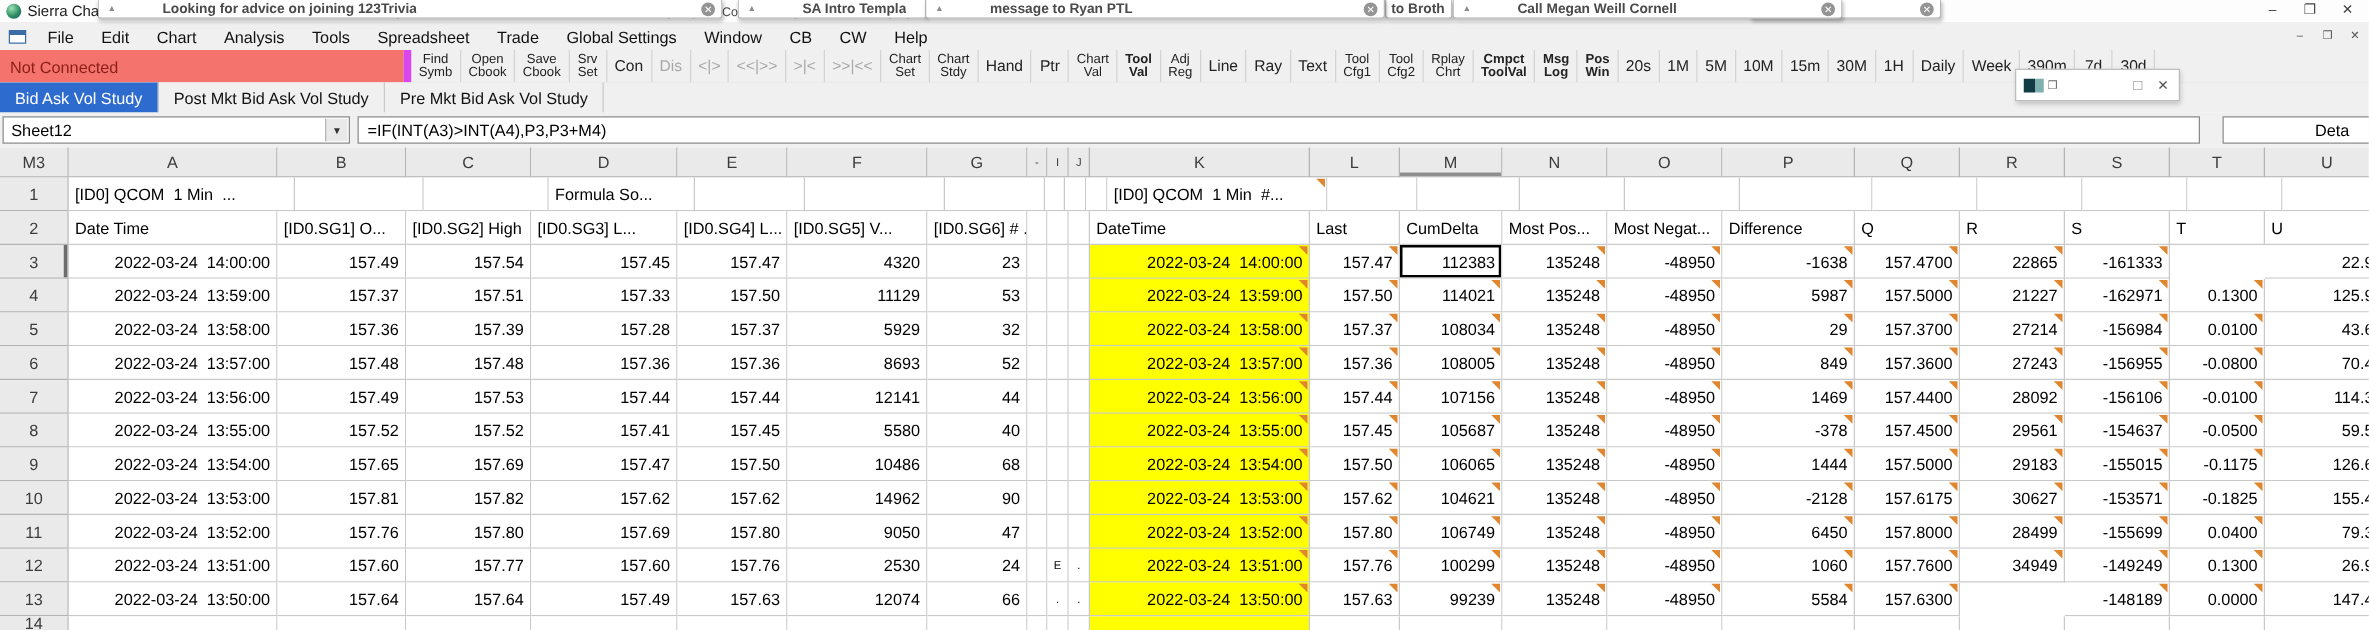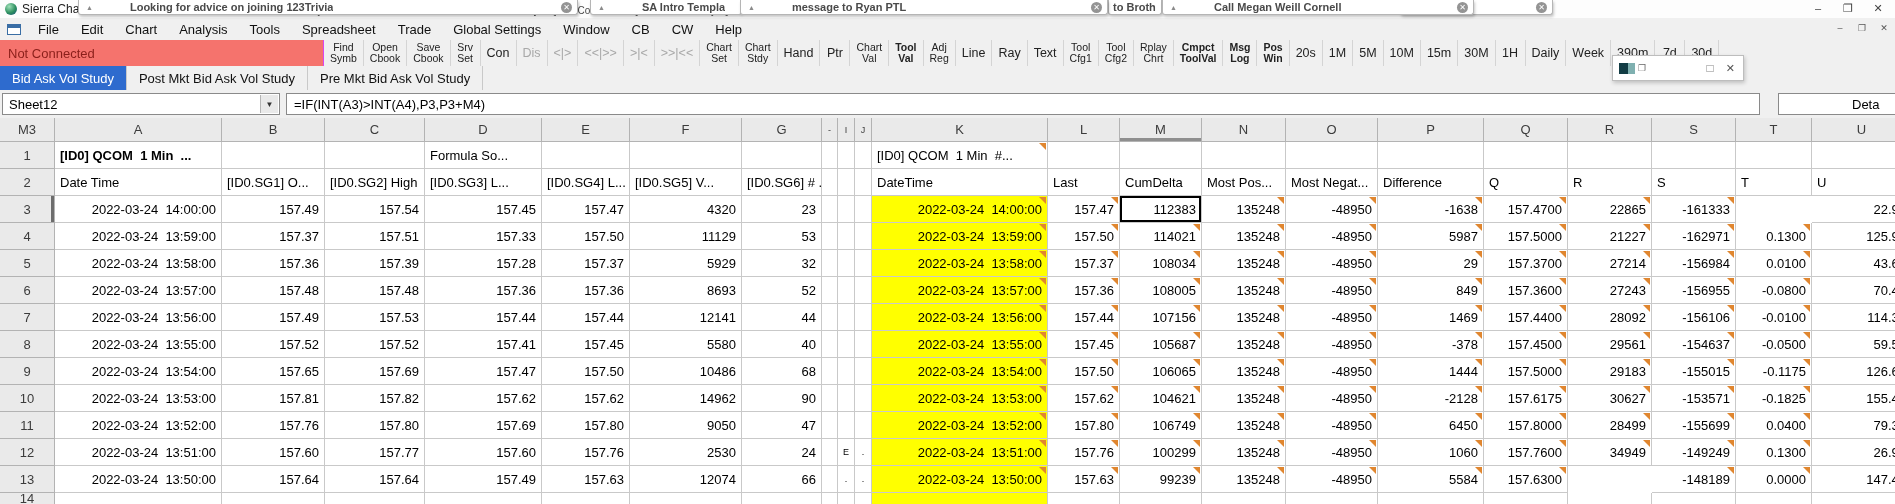--- a/index.html
+++ b/index.html
@@ -26,21 +26,21 @@
   .menu-item{padding:0 11px;font-size:13px;color:#111;}
   .mdictrl{position:absolute;right:0;top:21px;display:flex;z-index:3;}
   .mdictrl span{width:22px;height:14px;text-align:center;font-size:9px;line-height:14px;color:#555;}
   
   .toolbar{position:absolute;left:0;top:40px;width:1895px;height:26px;background:#f0f0f0;border-bottom:1px solid #dadada;}
   .banner{position:absolute;left:0;top:0;width:323px;height:26px;background:#f5736d;color:#8a1f1a;
     font-size:13px;display:flex;align-items:center;padding-left:8px;box-sizing:border-box;}
   .tbtns{position:absolute;left:323px;top:0;height:26px;display:flex;}
   .tbtn{border-right:1px solid #d4d4d4;min-width:30px;padding:1px 6px;display:flex;flex-direction:column;
     justify-content:center;align-items:center;font-size:10.5px;line-height:11px;color:#222;height:26px;box-sizing:border-box;white-space:nowrap;}
-  .tbtn:first-child{border-left:1px solid #d946ef;}
+  .tbtn:first-child{border-left:6px solid #d946ef;}
   .tbtn.one{font-size:12.5px;}
   .tbtn.bold{font-weight:bold;}
   .tbtn.dis{color:#a8a8a8;}
   
   .miniwin{position:absolute;left:1612px;top:55px;width:132px;height:26px;background:#fff;border:1px solid #bdbdbd;
     box-shadow:1px 2px 4px rgba(0,0,0,.2);display:flex;align-items:center;padding:0 6px;box-sizing:border-box;z-index:5;}
   .mw-appicon{width:16px;height:11px;display:flex;flex:0 0 auto;}
   .mw-appicon-dark{width:9px;height:11px;background:#123c44;}
   .mw-appicon-light{width:7px;height:11px;background:#7fb0b0;}
   .mw-restore-sm{font-size:9px;color:#666;margin-left:3px;}
@@ -327,21 +327,21 @@
       <div class="cell hdr" style="width: 92px;">O</div>
       <div class="cell hdr" style="width: 106px;">P</div>
       <div class="cell hdr" style="width: 84px;">Q</div>
       <div class="cell hdr" style="width: 84px;">R</div>
       <div class="cell hdr" style="width: 84px;">S</div>
       <div class="cell hdr" style="width: 76px;">T</div>
       <div class="cell hdr" style="width: 100px;">U</div>
     </div>
     <div class="grid-row">
       <div class="cell rowhdr" style="width: 55px;">1</div>
-      <div class="cell left" style="width: 167px; font-weight: bold;">[ID0] QCOM  1 Min  ...</div>
+      <div class="cell left" style="width: 181px;">[ID0] QCOM  1 Min  ...</div>
       <div class="cell left" style="width: 103px;"></div>
       <div class="cell left" style="width: 100px;"></div>
       <div class="cell left" style="width: 117px;">Formula So...</div>
       <div class="cell left" style="width: 88px;"></div>
       <div class="cell left" style="width: 112px;"></div>
       <div class="cell left" style="width: 80px;"></div>
       <div class="cell narrow center" style="width: 16px;"></div>
       <div class="cell narrow center" style="width: 17px;"></div>
       <div class="cell narrow center" style="width: 17px;"></div>
       <div class="cell left marker" style="width: 176px;">[ID0] QCOM  1 Min  #...</div>

